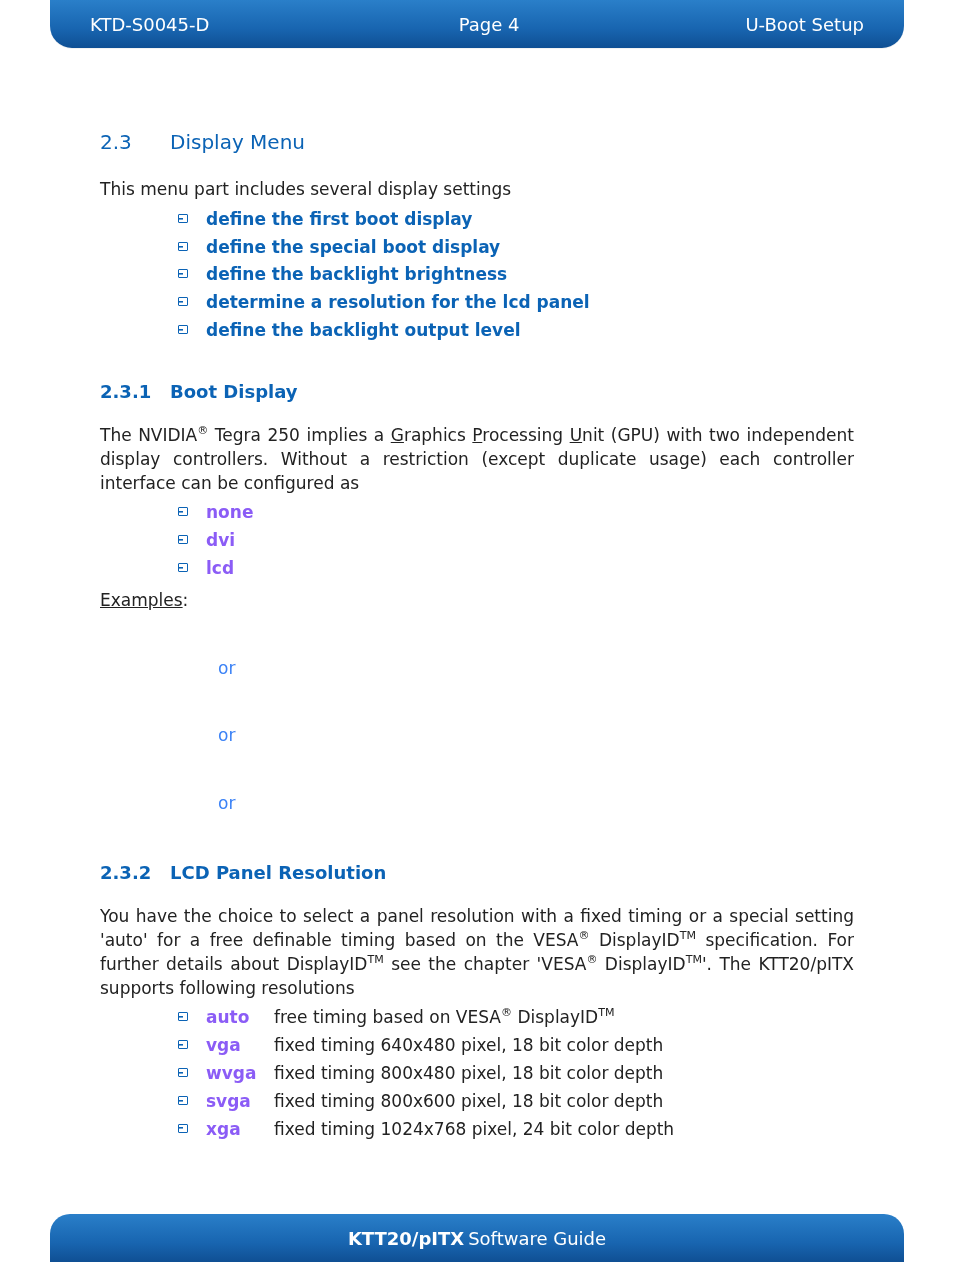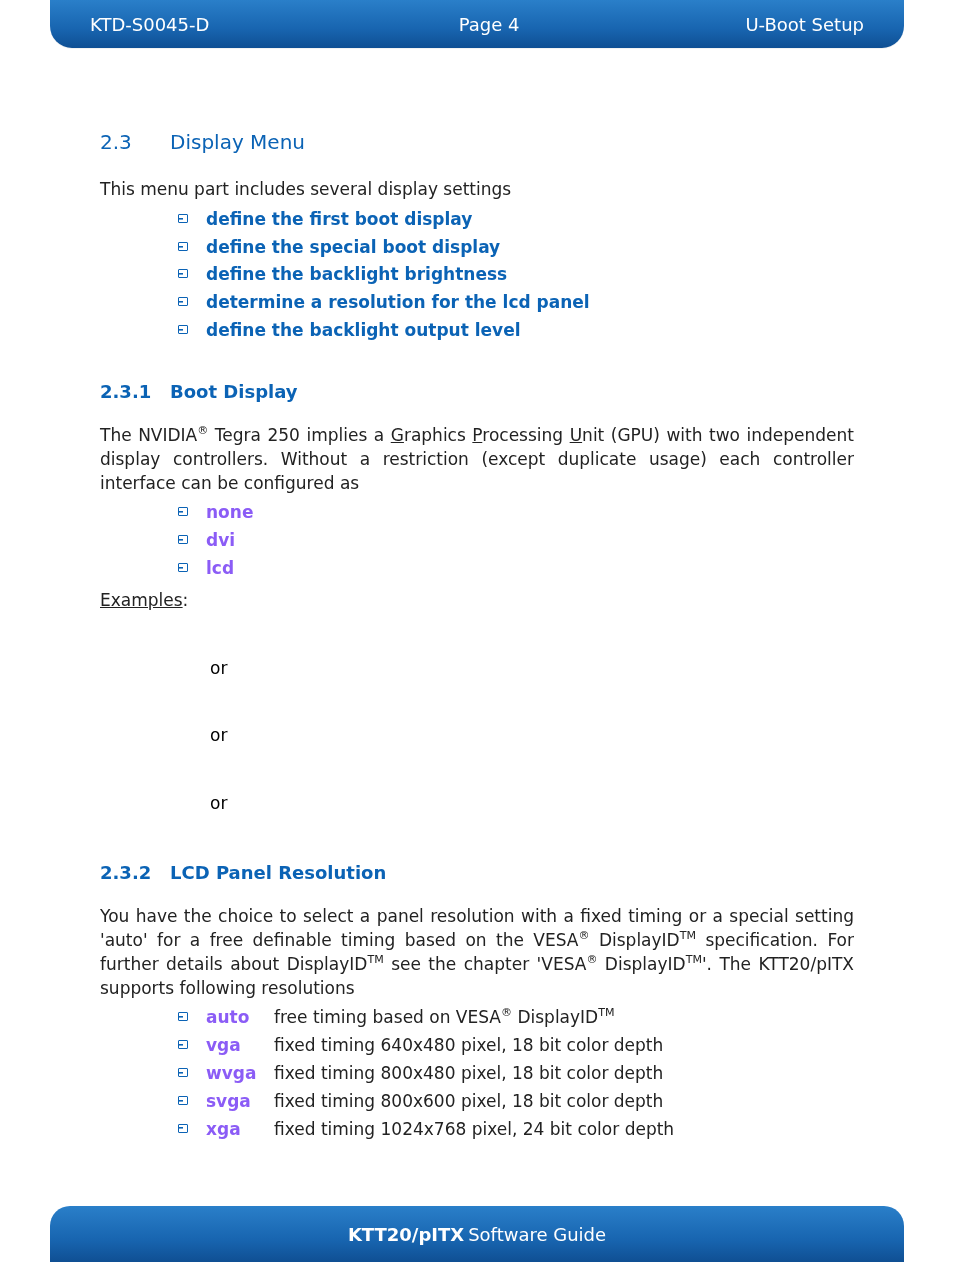--- a/index.html
+++ b/index.html
@@ -128,29 +128,29 @@
   }
   .uline { text-decoration: underline; }
   sup { font-size: 0.65em; line-height: 0; vertical-align: super; }
   .examples-block {
     margin: 8px 0 0 0;
   }
   .or-list {
     margin: 30px 0 0 110px;
   }
   .or-list div {
-    margin: 44px 0;
+    margin: 44px 8px;
     font-size: 17px;
-    color: #000000;
+    color: #3b82f6;
   }
   .footer {
     position: absolute;
     left: 50px; right: 50px;
     bottom: 10px;
-    height: 56px;
+    height: 48px;
     background: linear-gradient(to bottom, #2a7fc9 0%, #1865b0 60%, #0f4f93 100%);
     border-top-left-radius: 20px;
     border-top-right-radius: 20px;
     color: #ffffff;
     display: flex;
     align-items: center;
     justify-content: center;
     font-size: 18px;
   }
   .footer .bold { font-weight: 700; margin-right: 4px; }

